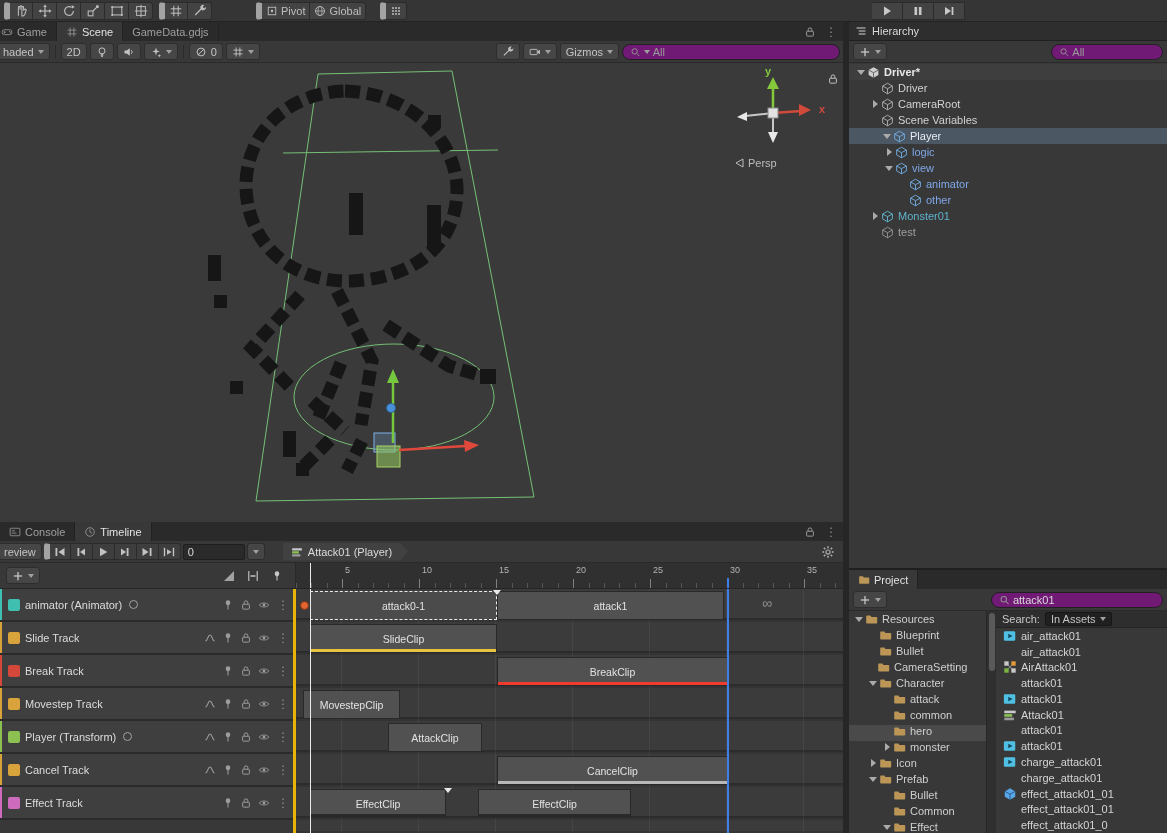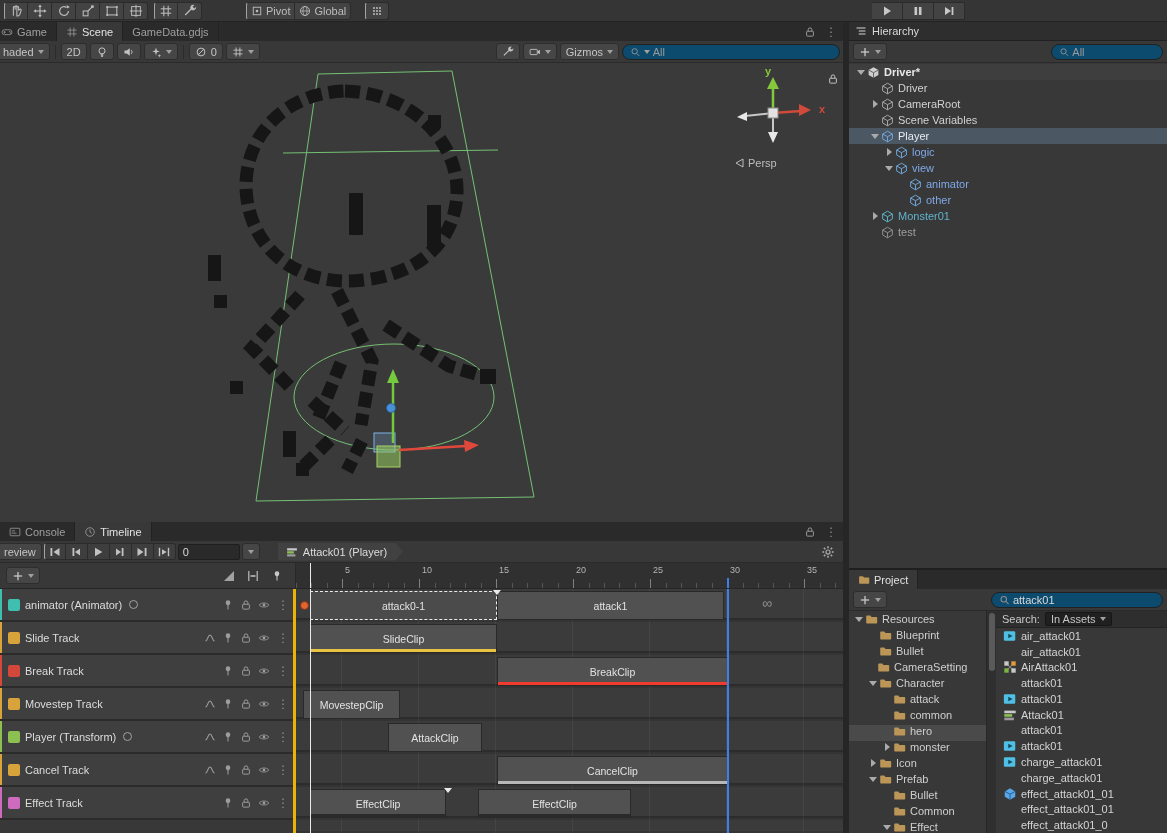--- a/index.html
+++ b/index.html
@@ -9,21 +9,21 @@
   svg { display:block; }
   .ic { width:14px; height:14px; }
   .ic12 { width:12px; height:12px; }
   button { font-family:inherit; font-size:11px; color:#C8C8C8; background:none; border:none; cursor:default; }
   input { font-family:inherit; font-size:11px; color:#CFCFCF; background:transparent; border:none; outline:none; }
 
   
   .topbar { height:22px; background:#353535; border-bottom:1px solid #232323; display:flex; align-items:center; padding:0 4px; position:relative; flex:none; }
   .btn-group { display:flex; }
   .toolbtn { height:18px; min-width:24px; display:flex; align-items:center; justify-content:center; gap:3px; background:#434343; border:1px solid #2B2B2B; border-left:none; color:#BDBDBD; padding:0 4px; }
-  .btn-group .toolbtn:first-child { border-left:1px solid #a3a3a3; border-radius:3px 0 0 3px; }
+  .btn-group .toolbtn:first-child { border-left:6px solid #a3a3a3; border-radius:3px 0 0 3px; }
   .btn-group .toolbtn:last-child { border-radius:0 3px 3px 0; }
   .btn-group .toolbtn:only-child { border-radius:3px; }
   .play-group { position:absolute; left:872px; top:2px; display:flex; }
   .play-group .toolbtn { min-width:31px; }
 
   .caret { width:0; height:0; border-left:3.5px solid transparent; border-right:3.5px solid transparent; border-top:4px solid #A0A0A0; display:inline-block; }
   .kebab::before { content:"\22EE"; color:#909090; font-size:12px; }
 
   
   .main { flex:1; display:flex; min-height:0; }
@@ -35,21 +35,21 @@
   .tab { padding:0 9px; display:flex; align-items:center; gap:4px; color:#9F9F9F; border-right:1px solid #222; }
   .tab.active { background:#383838; color:#E2E2E2; }
   .tab .ic12 { color:#8E8E8E; }
   .strip-icons { position:absolute; right:6px; top:0; height:19px; display:flex; align-items:center; gap:9px; color:#9A9A9A; }
 
   
   .scene-panel { height:500px; display:flex; flex-direction:column; flex:none; }
   .scene-toolbar { height:22px; background:#383838; border-bottom:1px solid #2A2A2A; display:flex; align-items:center; gap:3px; padding:0 3px; flex:none; }
   .dd, .tbtn { height:17px; display:flex; align-items:center; gap:4px; background:#464646; border:1px solid #2D2D2D; border-radius:3px; padding:0 5px; color:#C4C4C4; }
   .vsep { width:1px; height:14px; background:#2B2B2B; margin:0 2px; }
-  .search { height:16px; background:#0c4a6e; border:1px solid #212121; border-radius:9px; display:flex; align-items:center; gap:3px; padding:0 7px; color:#8F8F8F; }
+  .search { height:16px; background:#701a75; border:1px solid #212121; border-radius:9px; display:flex; align-items:center; gap:3px; padding:0 7px; color:#8F8F8F; }
   .search input { width:100%; color:#9A9A9A; }
   .right-cluster { margin-left:auto; display:flex; align-items:center; gap:3px; }
   .scene-view { flex:1; position:relative; background:#3A3A3A; overflow:hidden; }
   .axis-gizmo { position:absolute; right:18px; top:6px; width:104px; height:112px; }
   .axis-label { position:absolute; font-size:11px; font-weight:bold; }
   .persp { position:absolute; left:14px; top:88px; display:flex; align-items:center; gap:4px; color:#BDBDBD; font-size:11px; }
   .scene-lock { position:absolute; right:4px; top:10px; color:#C4C4C4; }
 
   
   .timeline-panel { flex:1; display:flex; flex-direction:column; background:#383838; min-height:0; }
@@ -911,21 +911,21 @@
               </svg>
               <span>CameraRoot</span>
             </div>
         <div class="h-row" style="padding-left:20px">
               <span class="fold"></span>
               <svg class="ic" style="color:#A8A8A8">
                 <use href="#i-cube"></use>
               </svg>
               <span>Scene Variables</span>
             </div>
-        <div class="h-row selected" style="padding-left:20px">
+        <div class="h-row selected" style="padding-left:32px">
               <span class="fold down"></span>
               <svg class="ic" style="color:#6FA8DC">
                 <use href="#i-cube"></use>
               </svg>
               <span style="color:#E6EBF2">Player</span>
             </div>
         <div class="h-row" style="padding-left:34px">
               <span class="fold right"></span>
               <svg class="ic" style="color:#6FA8DC">
                 <use href="#i-cube"></use>

